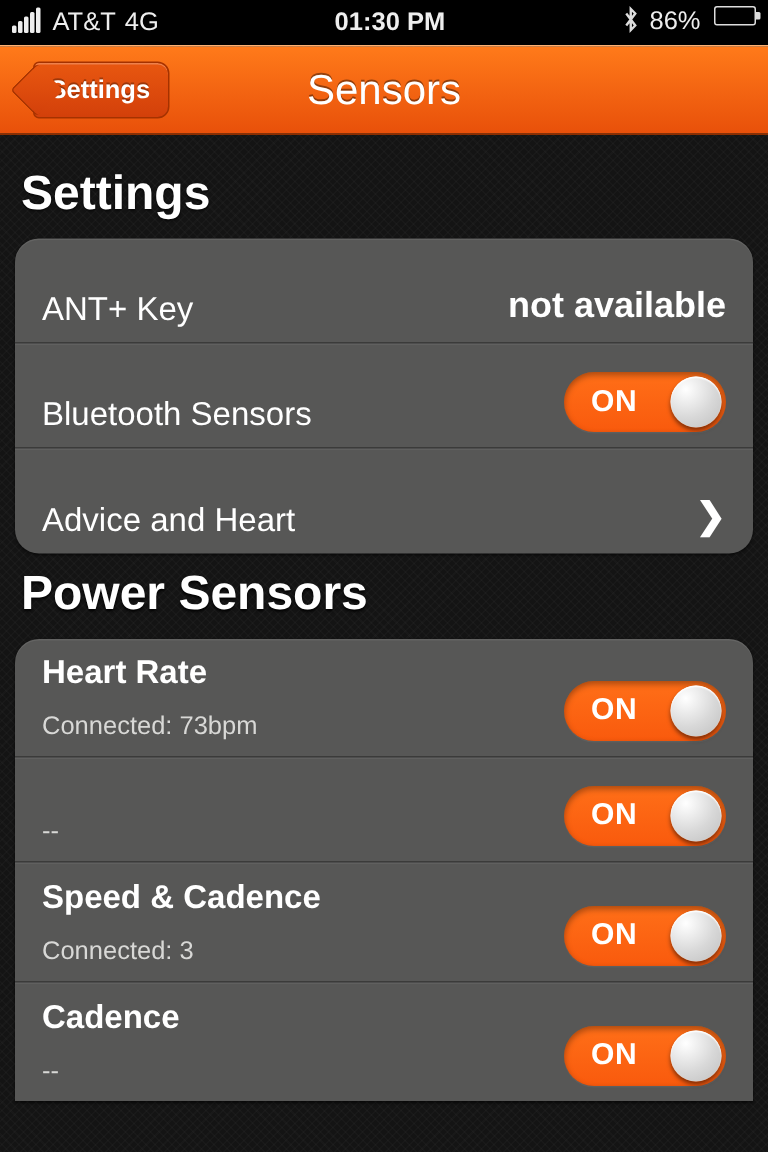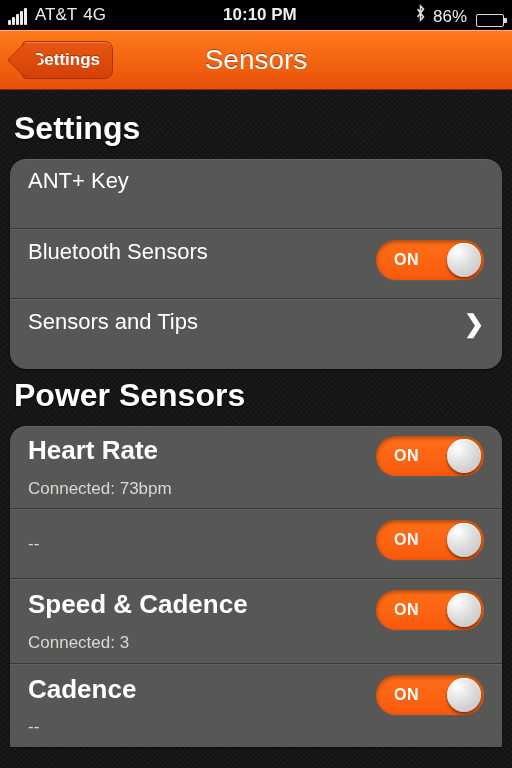--- a/index.html
+++ b/index.html
@@ -17,21 +17,21 @@
   .status-bar {
     height: 30px;
     background: #000;
     color: #eee;
     font-size: 17px;
     display: flex;
     align-items: center;
     padding: 0 8px;
     font-weight: 500;
   }
-  .sb-left, .sb-right { display: flex; align-items: flex-end; gap: 6px; }
+  .sb-left, .sb-right { display: flex; align-items: flex-start; gap: 6px; }
   .sb-center { flex: 1; text-align: center; font-weight: bold; }
   .signal { display: inline-flex; align-items: flex-end; gap: 1px; margin-right: 2px; }
   .signal i { width: 3px; background: #eee; display: block; border-radius: 1px; }
   .signal i:nth-child(1){height:5px} .signal i:nth-child(2){height:8px}
   .signal i:nth-child(3){height:11px} .signal i:nth-child(4){height:14px}
   .signal i:nth-child(5){height:17px}
   .batt-wrap { display: inline-flex; align-items: center; }
   .batt {
     width: 28px; height: 13px; border: 1.5px solid #ddd; border-radius: 2px;
     position: relative; margin-left: 3px;
@@ -96,42 +96,42 @@
     text-shadow: 0 1px 2px #000;
   }
 
   .group {
     background: #575756;
     border-radius: 16px;
     overflow: hidden;
     box-shadow: inset 0 1px 0 rgba(255,255,255,0.08), 0 1px 2px rgba(0,0,0,0.6);
   }
   .row {
-    display: flex; align-items: flex-start;
+    display: flex; align-items: flex-end;
     min-height: 70px;
     padding: 10px 18px;
     border-bottom: 1px solid #3b3b3a;
     border-top: 1px solid rgba(255,255,255,0.06);
   }
   .row:first-child { border-top: none; }
   .row:last-child { border-bottom: none; }
   .row .label { font-size: 22px; flex: 1; line-height: 1.1; }
-  .row .label .main { font-weight: 700; font-size: 26px; display: block; }
+  .row .label .main { font-weight: 700; font-size: 22px; display: block; }
   .row .label .sub  { font-size: 17px; color: #d8d8d6; margin-top: 15px; display: block; }
   .row .value-strong { font-size: 24px; font-weight: 700; }
   .chev { font-size: 24px; color: #fff; font-weight: 900; margin-left: 6px; }
 
   
   .toggle {
     width: 108px; height: 40px; border-radius: 20px;
     background: linear-gradient(#ff6f18,#f95a0d);
     box-shadow: inset 0 2px 4px rgba(0,0,0,0.35), 0 1px 0 rgba(255,255,255,0.05);
     position: relative;
     display: flex; align-items: center;
-    color: #fff; font-weight: 800; font-size: 16px;
+    color: #fff; font-weight: 800; font-size: 20px;
     padding-left: 18px;
     letter-spacing: 0.5px;
   }
   .toggle .knob {
     position: absolute; right: 3px; top: 3px;
     width: 34px; height: 34px; border-radius: 50%;
     background: radial-gradient(circle at 30% 25%, #fff, #d8d8d8 55%, #bfbfbf);
     box-shadow: 0 2px 3px rgba(0,0,0,0.5), inset 0 1px 1px #fff;
   }
 
@@ -148,21 +148,21 @@
     <span class="signal">
         <i></i>
         <i></i>
         <i></i>
         <i></i>
         <i></i>
       </span>
     <span>AT&amp;T</span>
     <span>4G</span>
   </div>
-  <div class="sb-center">10:10 PM</div>
+  <div class="sb-center">01:30 PM</div>
   <div class="sb-right">
     <span>
       <svg width="13" height="18" viewBox="0 0 12 18" fill="none" stroke="#ddd" stroke-width="1.6">
         <path d="M3 5 L9 13 L6 16 V2 L9 5 L3 13"></path>
       </svg>
     </span>
     <span>86%</span>
     <span class="batt-wrap">
         <span class="batt"><span class="fill"></span></span>
       </span>
@@ -177,32 +177,33 @@
   <div class="nav-spacer"></div>
 </div>
 
 <div class="screen">
 
   <div class="section-title">Settings</div>
   <div class="group">
 
     <div class="row">
       <div class="label">ANT+ Key</div>
+      <div class="value-strong">not available</div>
     </div>
 
     <div class="row">
       <div class="label">Bluetooth Sensors</div>
       <div class="toggle">
         <span>ON</span>
         <span class="knob"></span>
       </div>
     </div>
 
     <div class="row">
-      <div class="label">Sensors and Tips</div>
+      <div class="label">Advice and Heart</div>
       <span class="chev">❯</span>
     </div>
 
   </div>
 
   <div class="section-title">Power Sensors</div>
   <div class="group bottom-group">
 
     <div class="row">
       <div class="label">

